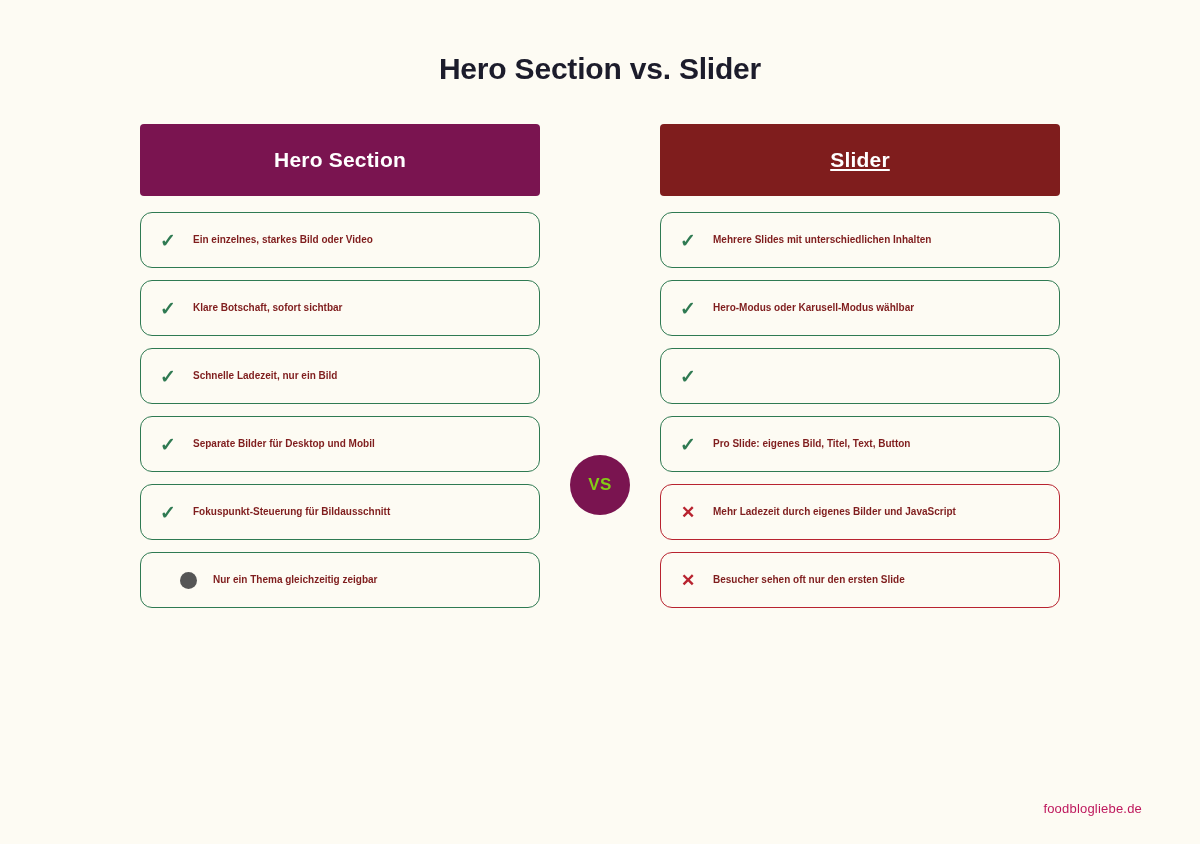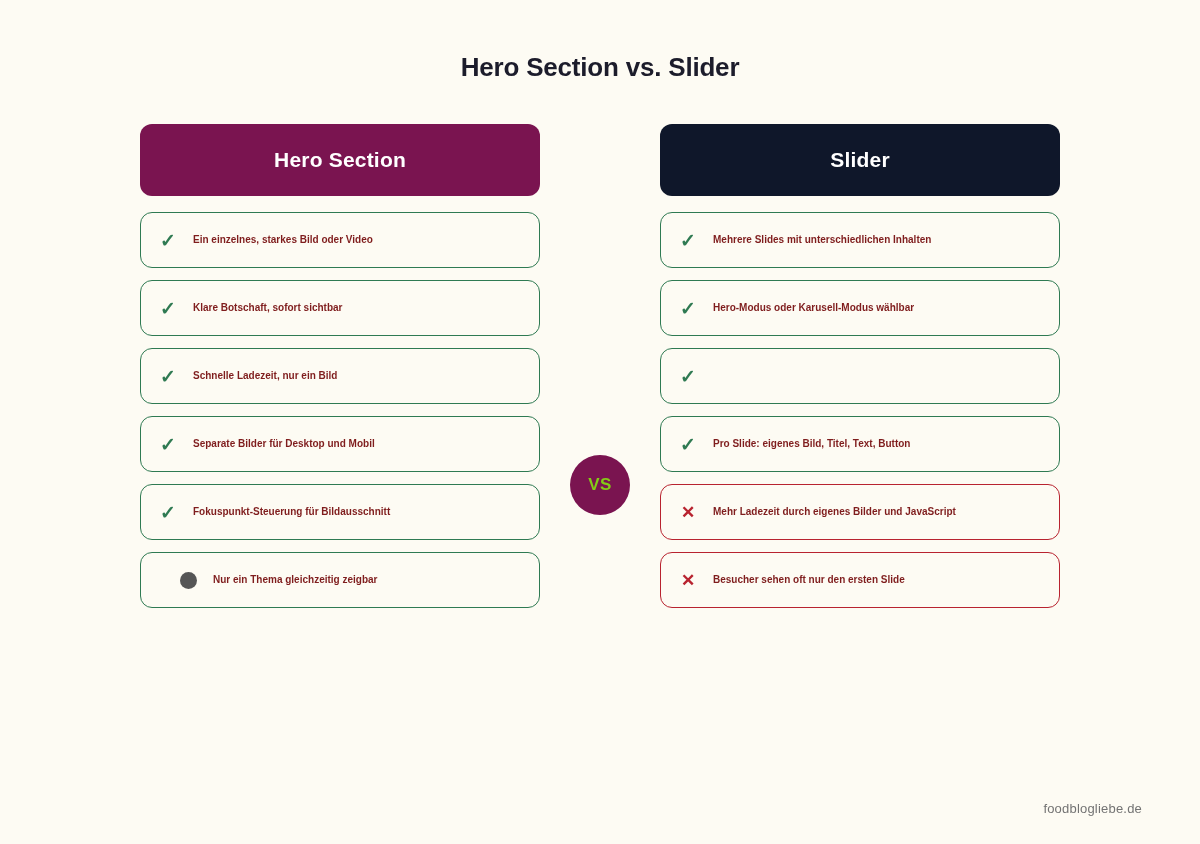--- a/index.html
+++ b/index.html
@@ -14,21 +14,21 @@
     overflow: hidden;
     position: relative;
   }
 
   .page-title {
     position: absolute;
     top: 52px;
     left: 0;
     width: 1200px;
     text-align: center;
-    font-size: 26px;
+    font-size: 30px;
     font-weight: bold;
     color: #1c1c2b;
     letter-spacing: -0.2px;
   }
 
   .columns {
     position: absolute;
     top: 124px;
     left: 0;
     width: 1200px;
@@ -39,21 +39,21 @@
 
   .column {
     width: 400px;
     display: flex;
     flex-direction: column;
     gap: 12px;
   }
 
   .col-header {
     height: 72px;
-    border-radius: 12px;
+    border-radius: 4px;
     display: flex;
     align-items: center;
     justify-content: center;
     color: #ffffff;
     font-size: 21px;
     font-weight: bold;
     letter-spacing: 0.2px;
     margin-bottom: 4px;
   }
 
@@ -119,21 +119,21 @@
     font-size: 17px;
     font-weight: bold;
     letter-spacing: 0.5px;
   }
 
   .watermark {
     position: absolute;
     right: 58px;
     bottom: 28px;
     font-size: 13px;
-    color: #737373;
+    color: #be185d;
     letter-spacing: 0.2px;
   }
 </style>
 </head>
 <body>
 
 <div class="page-title">Hero Section vs. Slider</div>
 
 <div class="columns">
 
@@ -162,21 +162,21 @@
     </div>
     <div class="item neutral">
       <span class="mark dot">
           <i></i>
         </span>
       <span class="item-text">Nur ein Thema gleichzeitig zeigbar</span>
     </div>
   </div>
 
   <div class="column">
-    <div class="col-header" style="background:#0f172a;">Slider</div>
+    <div class="col-header" style="background:#7f1d1d;text-decoration:underline;">Slider</div>
 
     <div class="item">
       <span class="mark check">✓</span>
       <span class="item-text">Mehrere Slides mit unterschiedlichen Inhalten</span>
     </div>
     <div class="item">
       <span class="mark check">✓</span>
       <span class="item-text">Hero-Modus oder Karusell-Modus wählbar</span>
     </div>
     <div class="item">

